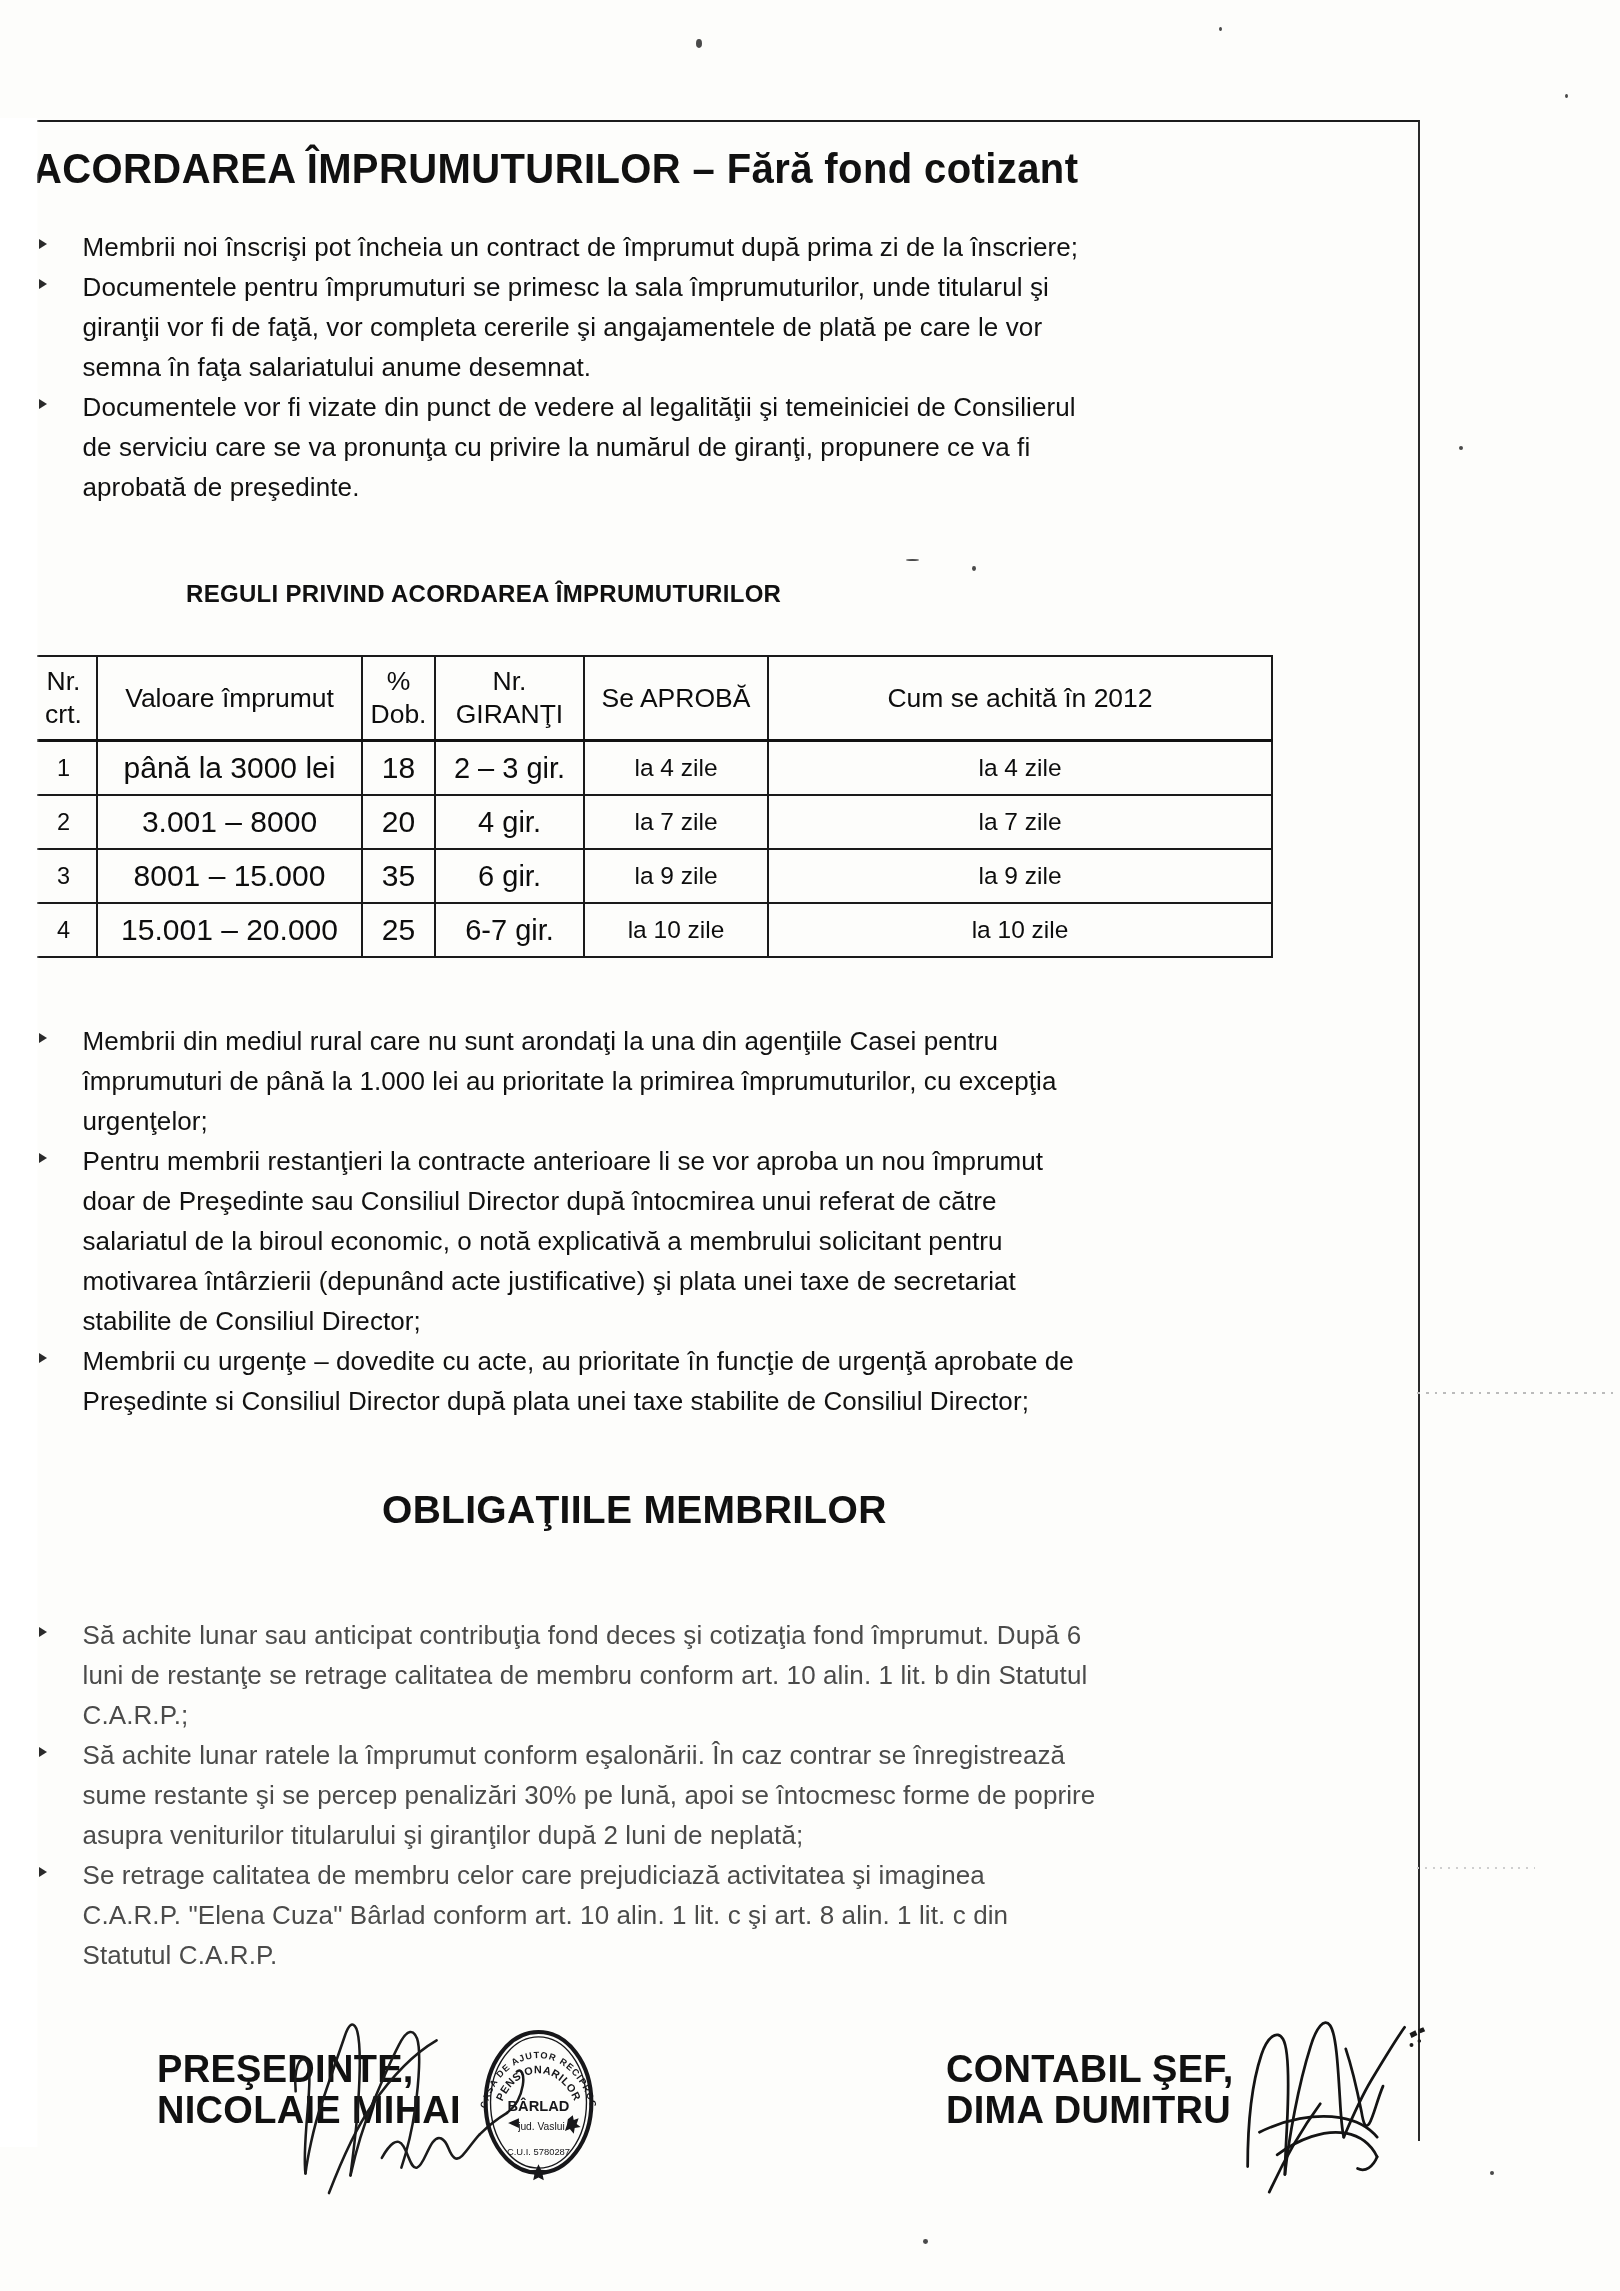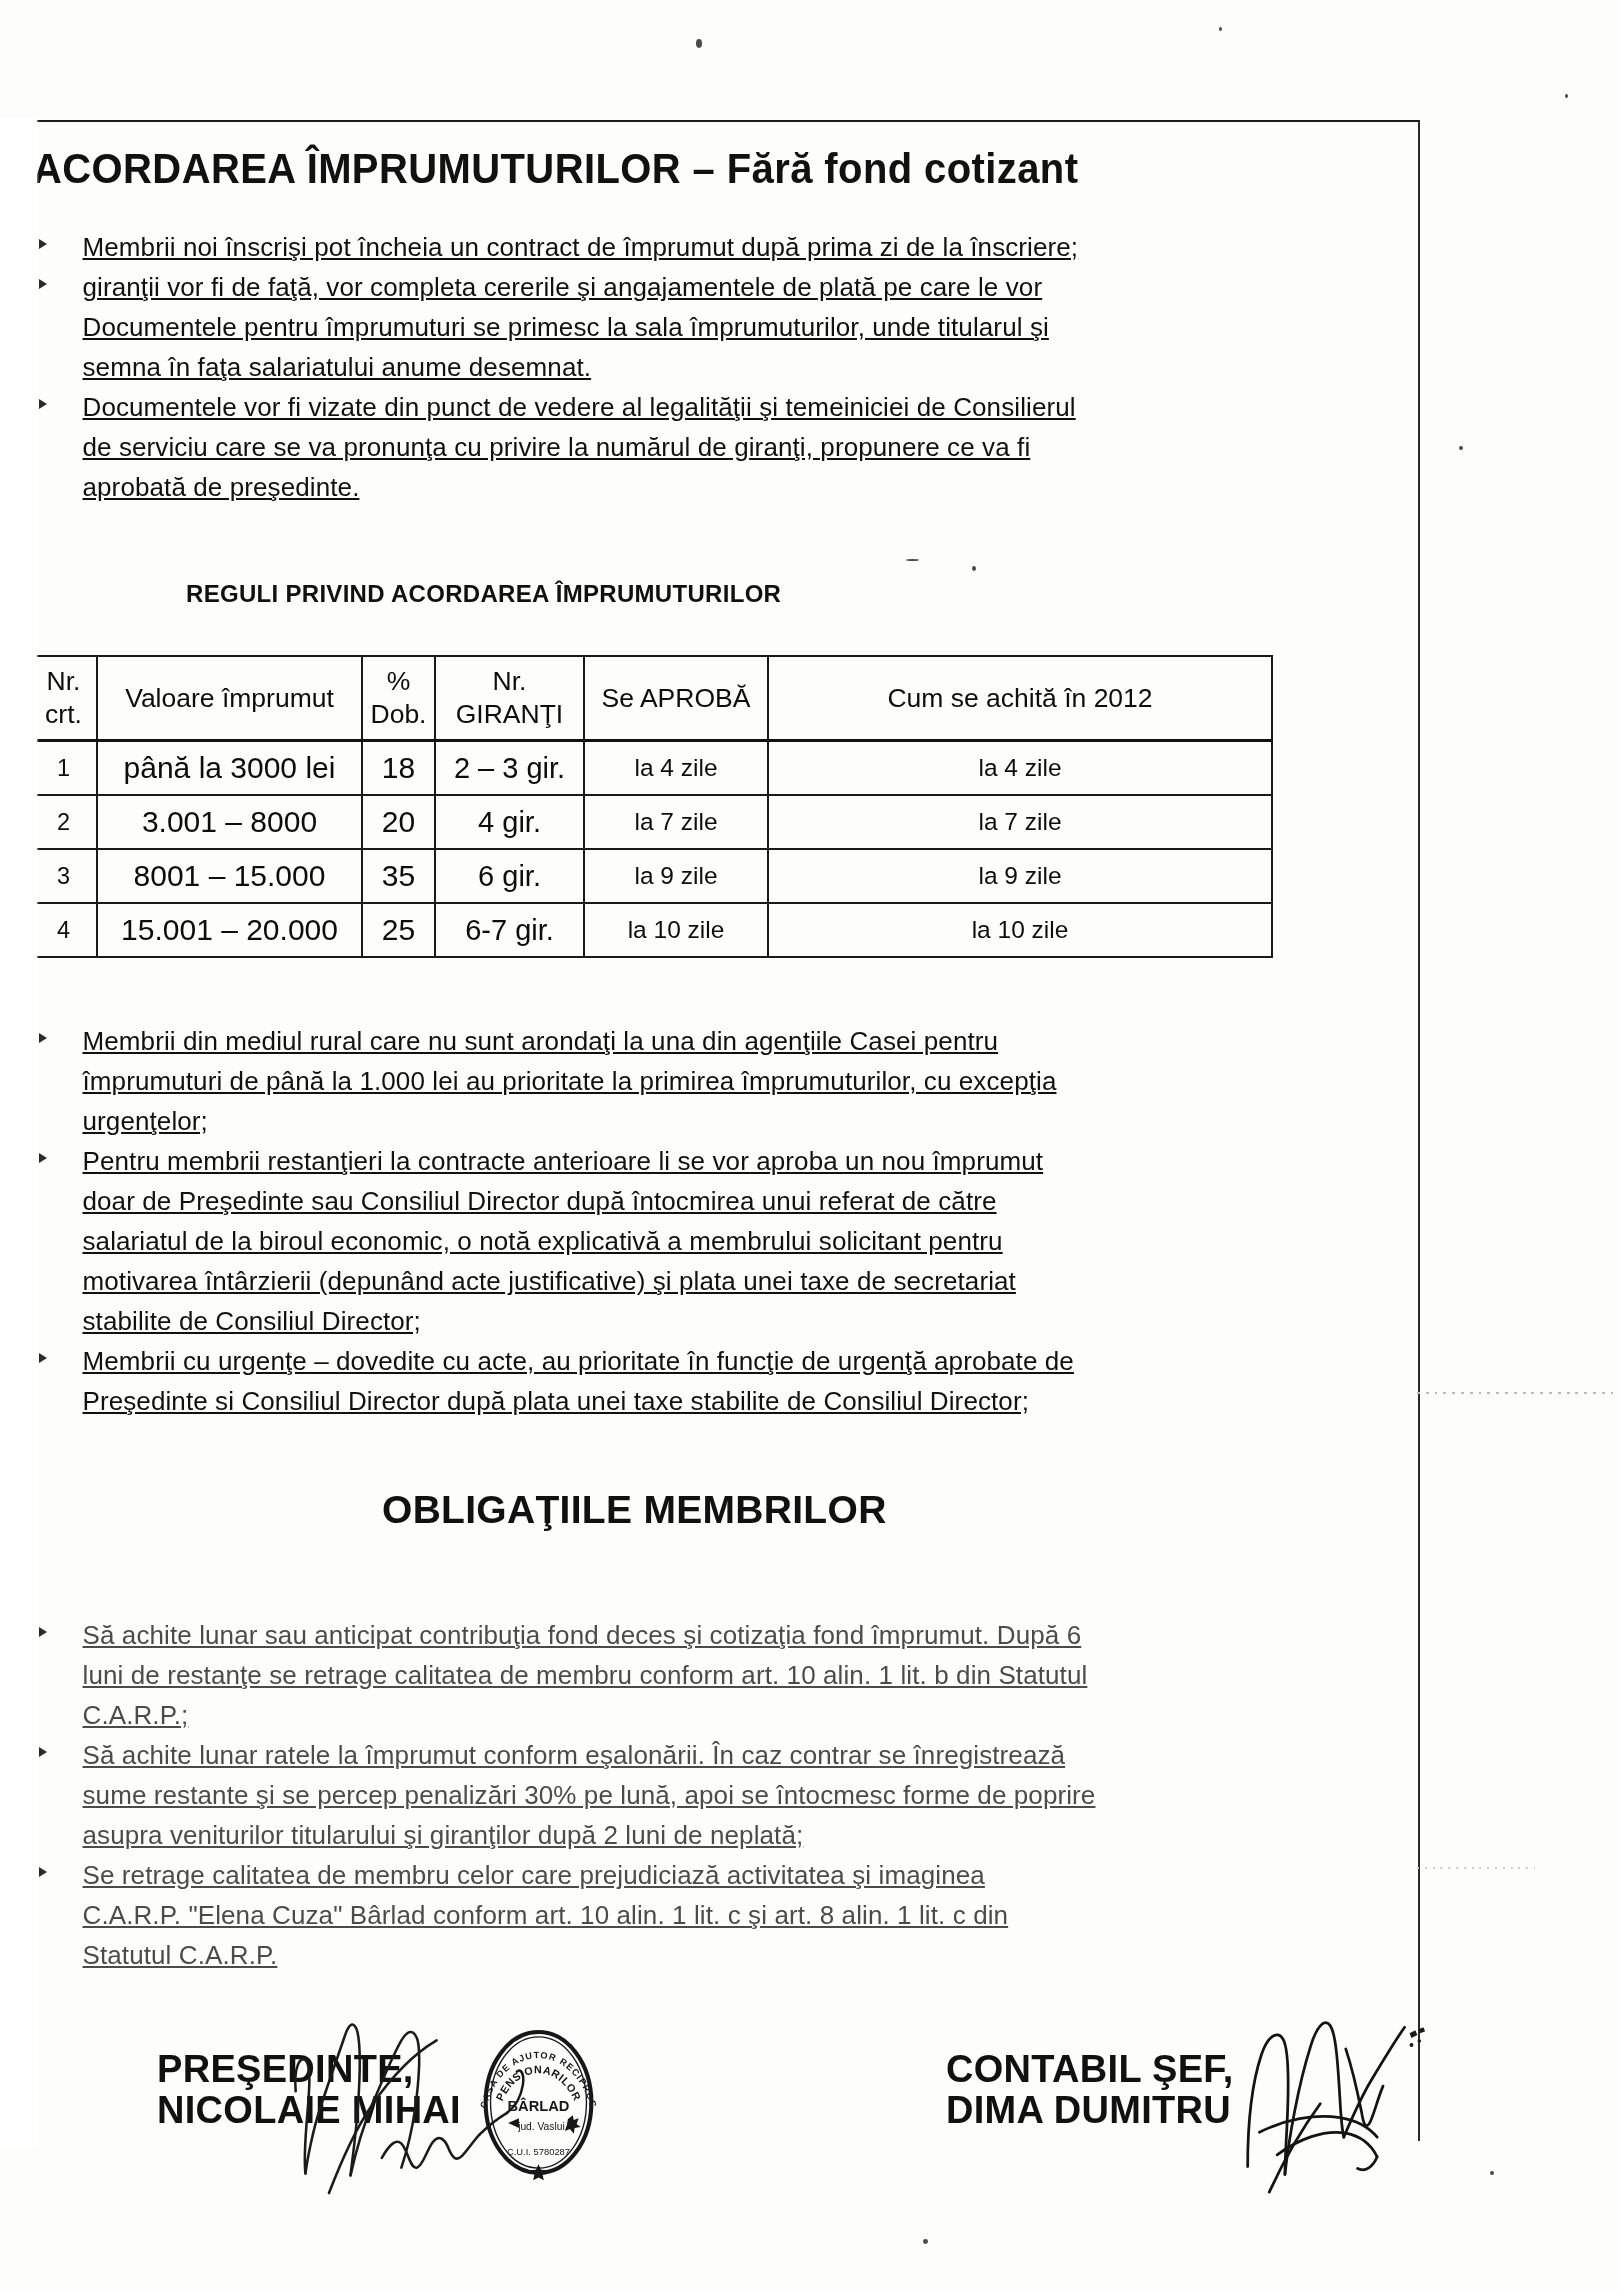--- a/index.html
+++ b/index.html
@@ -105,21 +105,21 @@
     border-top: 5.9px solid transparent;
     border-bottom: 5.9px solid transparent;
   }
   .para-line {
     display: block;
     font-size: 26px;
     line-height: 40px;
     white-space: nowrap;
     
   }
-  .para-line.just { letter-spacing: 0.1px; text-decoration: underline; }
+  .para-line.just { letter-spacing: 0.1px; }
 
   
   .clip-mask {
     position: absolute;
     left: 0;
     top: 118px;
     width: 37px;
     height: 2029px;
     background: #ffffff;
     z-index: 6;
@@ -221,22 +221,22 @@
 
     <div class="para-list top">
 
       <div class="para-item">
         <span class="bullet"></span>
         <span class="para-line just">Membrii noi înscrişi pot încheia un contract de împrumut după prima zi de la  înscriere;</span>
       </div>
 
       <div class="para-item">
         <span class="bullet"></span>
+        <span class="para-line just">Documentele pentru împrumuturi se primesc la sala împrumuturilor, unde titularul  şi</span>
         <span class="para-line just">giranţii vor fi de faţă, vor completa cererile şi angajamentele de plată pe care le vor</span>
-        <span class="para-line just">Documentele pentru împrumuturi se primesc la sala împrumuturilor, unde titularul  şi</span>
         <span class="para-line just">semna în faţa salariatului anume desemnat.</span>
       </div>
 
       <div class="para-item">
         <span class="bullet"></span>
         <span class="para-line just">Documentele vor fi vizate din punct de vedere al legalităţii şi temeiniciei de Consilierul</span>
         <span class="para-line just">de serviciu care se va pronunţa cu privire la numărul de giranţi, propunere ce va fi</span>
         <span class="para-line just">aprobată de preşedinte.</span>
       </div>
 

